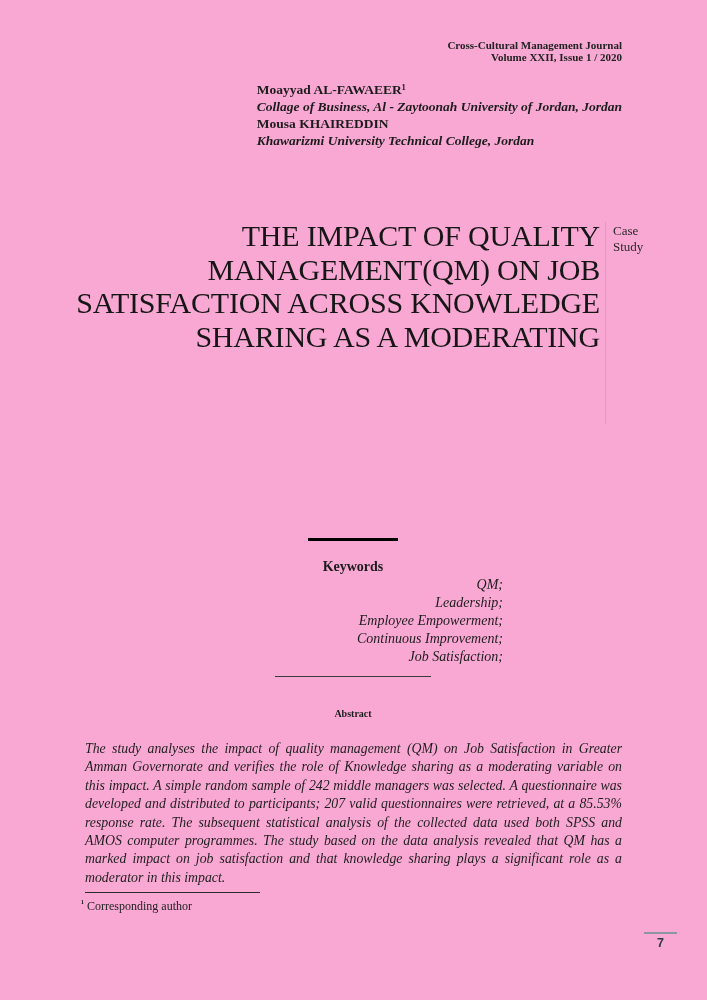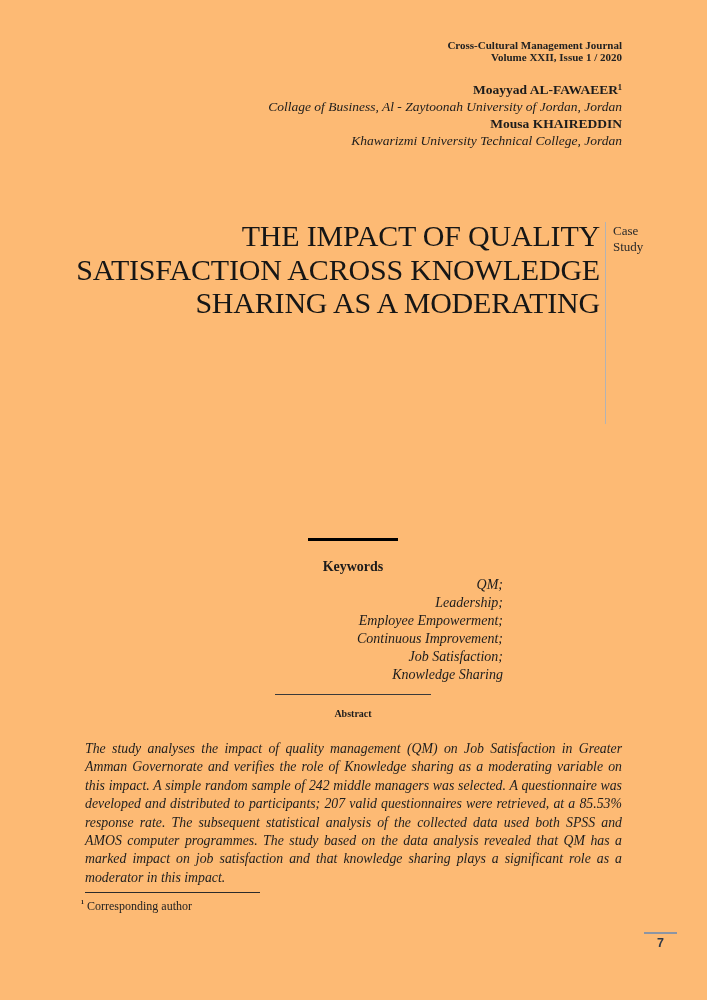--- a/index.html
+++ b/index.html
@@ -1,20 +1,20 @@
 <!DOCTYPE html>
 <html><head>
 <meta charset="utf-8">
 <style>
   html, body { margin: 0; padding: 0; background: #ffffff; }
   .page {
     position: relative;
     width: 707px;
     height: 1000px;
-    background: #fdba74;
+    background: #f9a8d4;
     font-family: "Liberation Serif", "DejaVu Serif", serif;
     color: #1c1c1c;
     overflow: hidden;
   }
 
   
   .journal-header {
     position: absolute;
     top: 39px;
     right: 85px;
@@ -23,26 +23,25 @@
     font-size: 11px;
     line-height: 12px;
     color: #222;
   }
 
   
   .authors {
     position: absolute;
     top: 81px;
     right: 85px;
-    text-align: right;
     font-size: 13.5px;
     line-height: 17px;
   }
   .author-name { font-weight: bold; }
-  .author-affiliation { font-style: italic; }
+  .author-affiliation { font-style: italic; font-weight: bold; }
 
   
   .title-block {
     position: absolute;
     top: 219px;
     right: 107px;
     text-align: right;
     font-size: 30px;
     line-height: 33.5px;
     color: #161616;
@@ -165,40 +164,40 @@
 
   <section class="authors">
     <div class="author-name">Moayyad AL-FAWAEER¹</div>
     <div class="author-affiliation">Collage of Business, Al - Zaytoonah University of Jordan, Jordan</div>
     <div class="author-name">Mousa KHAIREDDIN</div>
     <div class="author-affiliation">Khawarizmi University Technical College, Jordan</div>
   </section>
 
   <section class="title-block">
     <div>THE IMPACT OF QUALITY</div>
+    <div>MANAGEMENT(QM) ON JOB</div>
     <div>SATISFACTION ACROSS KNOWLEDGE</div>
     <div>SHARING AS A MODERATING</div>
   </section>
 
   <div class="title-rule"></div>
 
   <div class="case-study">
     <div>Case</div>
     <div>Study</div>
   </div>
 
   <section class="keywords">
     <div class="kw-rule-top"></div>
     <div class="kw-heading">Keywords</div>
     <div class="kw-item">QM;</div>
     <div class="kw-item">Leadership;</div>
     <div class="kw-item">Employee Empowerment;</div>
     <div class="kw-item">Continuous Improvement;</div>
     <div class="kw-item">Job Satisfaction;</div>
-    <div class="kw-item">Knowledge Sharing</div>
     <div class="kw-rule-bottom"></div>
   </section>
 
   <div class="abstract-heading">Abstract</div>
 
   <p class="abstract-text">The study analyses the impact of quality management (QM) on Job Satisfaction in Greater Amman Governorate and verifies the role of Knowledge sharing as a moderating variable on this impact. A simple random sample of 242 middle managers was selected. A questionnaire was developed and distributed to participants; 207 valid questionnaires were retrieved, at a 85.53% response rate. The subsequent statistical analysis of the collected data used both SPSS and AMOS computer programmes. The study based on the data analysis revealed that QM has a marked impact on job satisfaction and that knowledge sharing plays a significant role as a moderator in this impact.</p>
 
   <div class="footnote-rule"></div>
   <div class="footnote">
     <span class="fn-marker">¹</span><span>Corresponding author</span>

